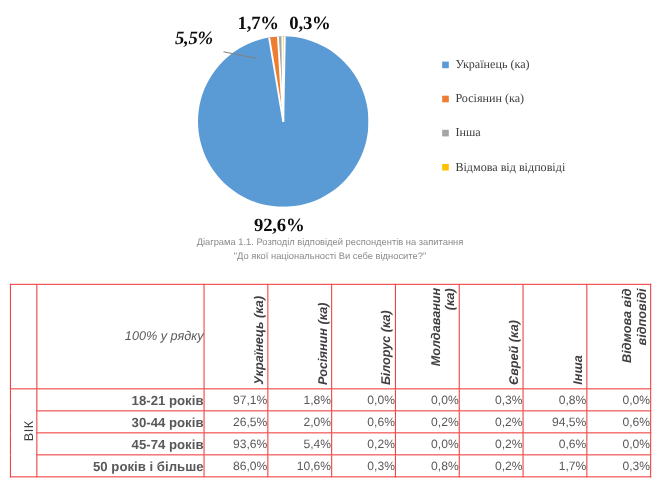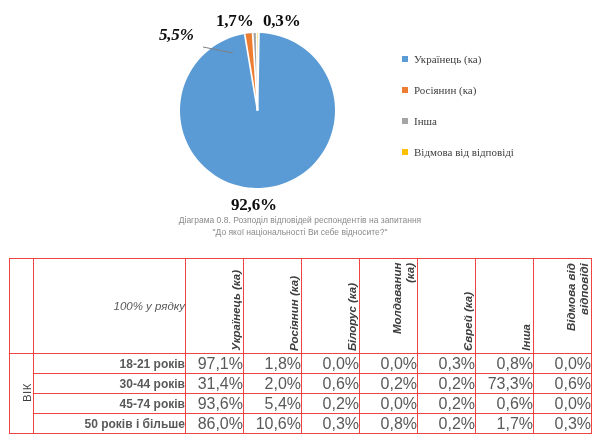--- a/index.html
+++ b/index.html
@@ -162,21 +162,21 @@
   }
   td.rowlabel {
     font-weight: bold;
     color: #1a1a1a;
     font-size: 12px;
     padding: 2px 0 2px 8px;
     height: 19px;
   }
   td.val {
     text-align: center;
-    font-size: 16px;
+    font-size: 11px;
     color: #595959;
     height: 19px;
   }
 </style>
 </head>
 <body>
 
 <div id="chart-area">
 
   <div id="pie-wrap">
@@ -222,21 +222,21 @@
       <span class="legend-swatch" style="background:#A5A5A5"></span>
       <span class="legend-text">Інша</span>
     </div>
     <div class="legend-item">
       <span class="legend-swatch" style="background:#FFC000"></span>
       <span class="legend-text">Відмова від відповіді</span>
     </div>
   </div>
 
   <div id="caption">
-    <span>Діаграма 0.8. Розподіл відповідей респондентів на запитання</span>
+    <span>Діаграма 1.1. Розподіл відповідей респондентів на запитання</span>
     <span class="cap-line2">"До якої національності Ви себе відносите?"</span>
   </div>
 
 </div>
 
 <div id="data-table-wrap">
   <table id="data-table">
     <colgroup>
       <col style="width:24px">
       <col style="width:152px">
@@ -284,26 +284,26 @@
         <td class="val">1,8%</td>
         <td class="val">0,0%</td>
         <td class="val">0,0%</td>
         <td class="val">0,3%</td>
         <td class="val">0,8%</td>
         <td class="val">0,0%</td>
       </tr>
 
       <tr>
         <td class="rowlabel">30-44 років</td>
-        <td class="val">31,4%</td>
+        <td class="val">26,5%</td>
         <td class="val">2,0%</td>
         <td class="val">0,6%</td>
         <td class="val">0,2%</td>
         <td class="val">0,2%</td>
-        <td class="val">73,3%</td>
+        <td class="val">94,5%</td>
         <td class="val">0,6%</td>
       </tr>
 
       <tr>
         <td class="rowlabel">45-74 років</td>
         <td class="val">93,6%</td>
         <td class="val">5,4%</td>
         <td class="val">0,2%</td>
         <td class="val">0,0%</td>
         <td class="val">0,2%</td>

